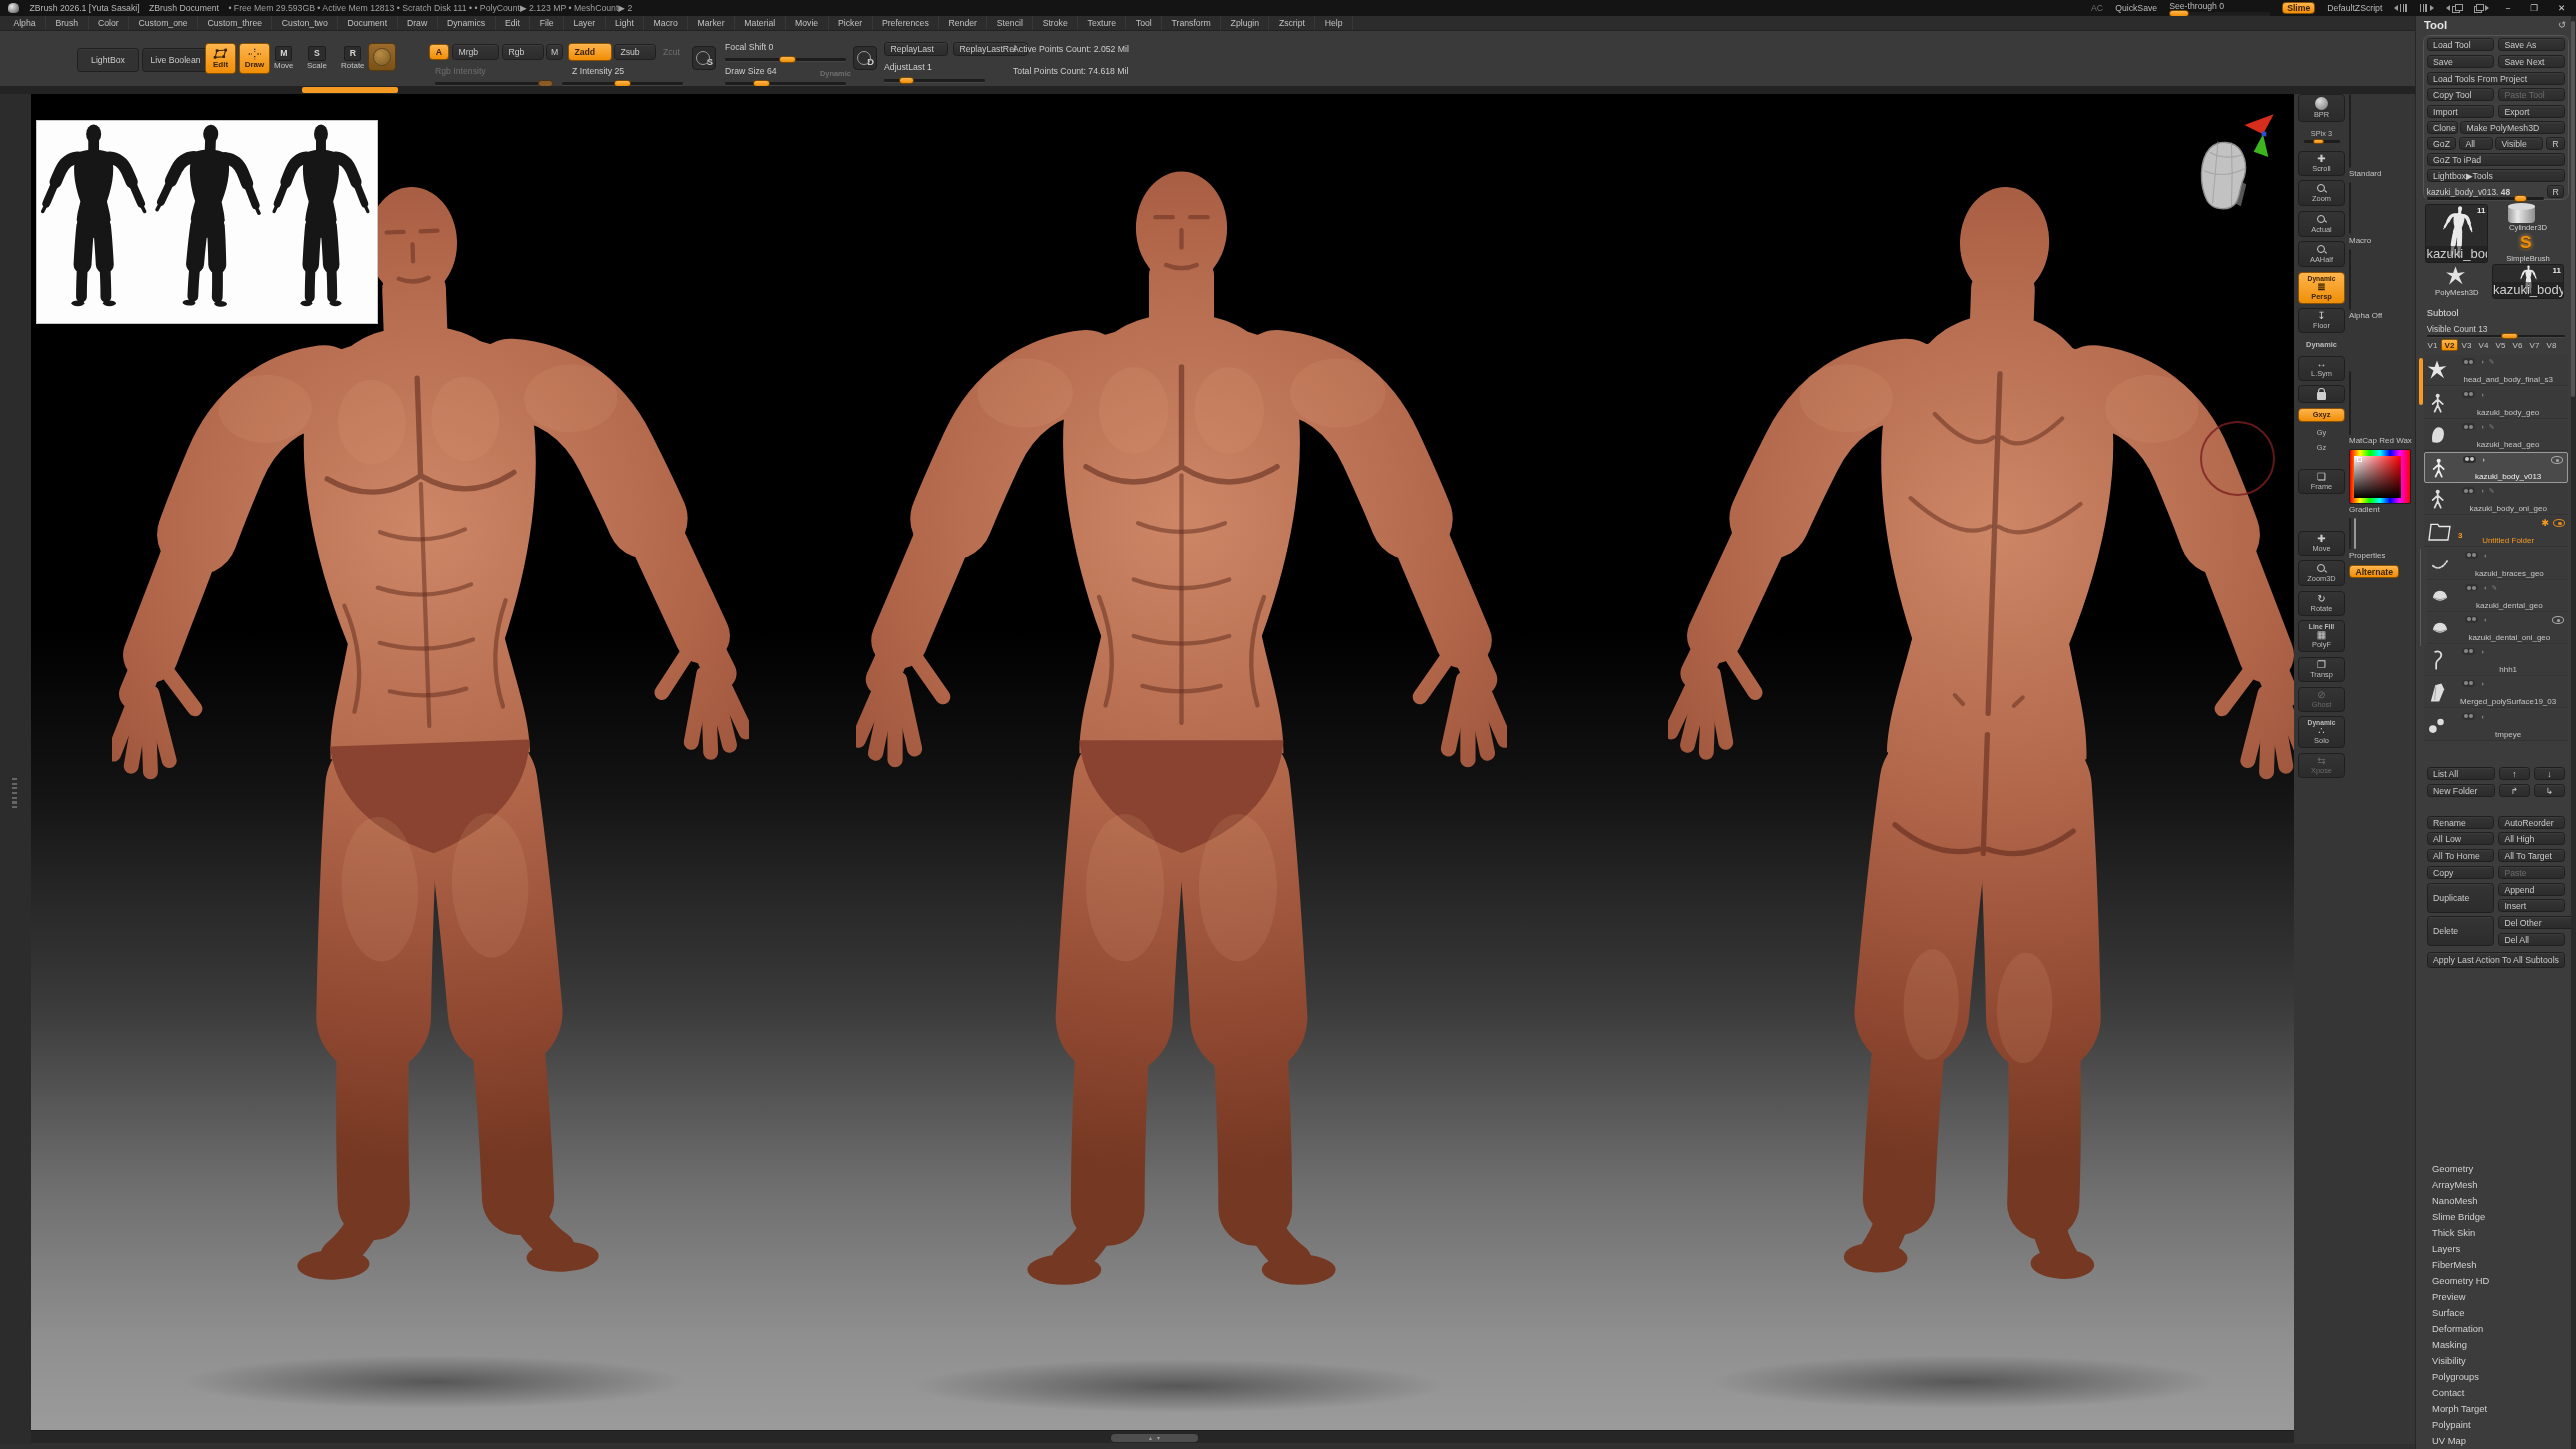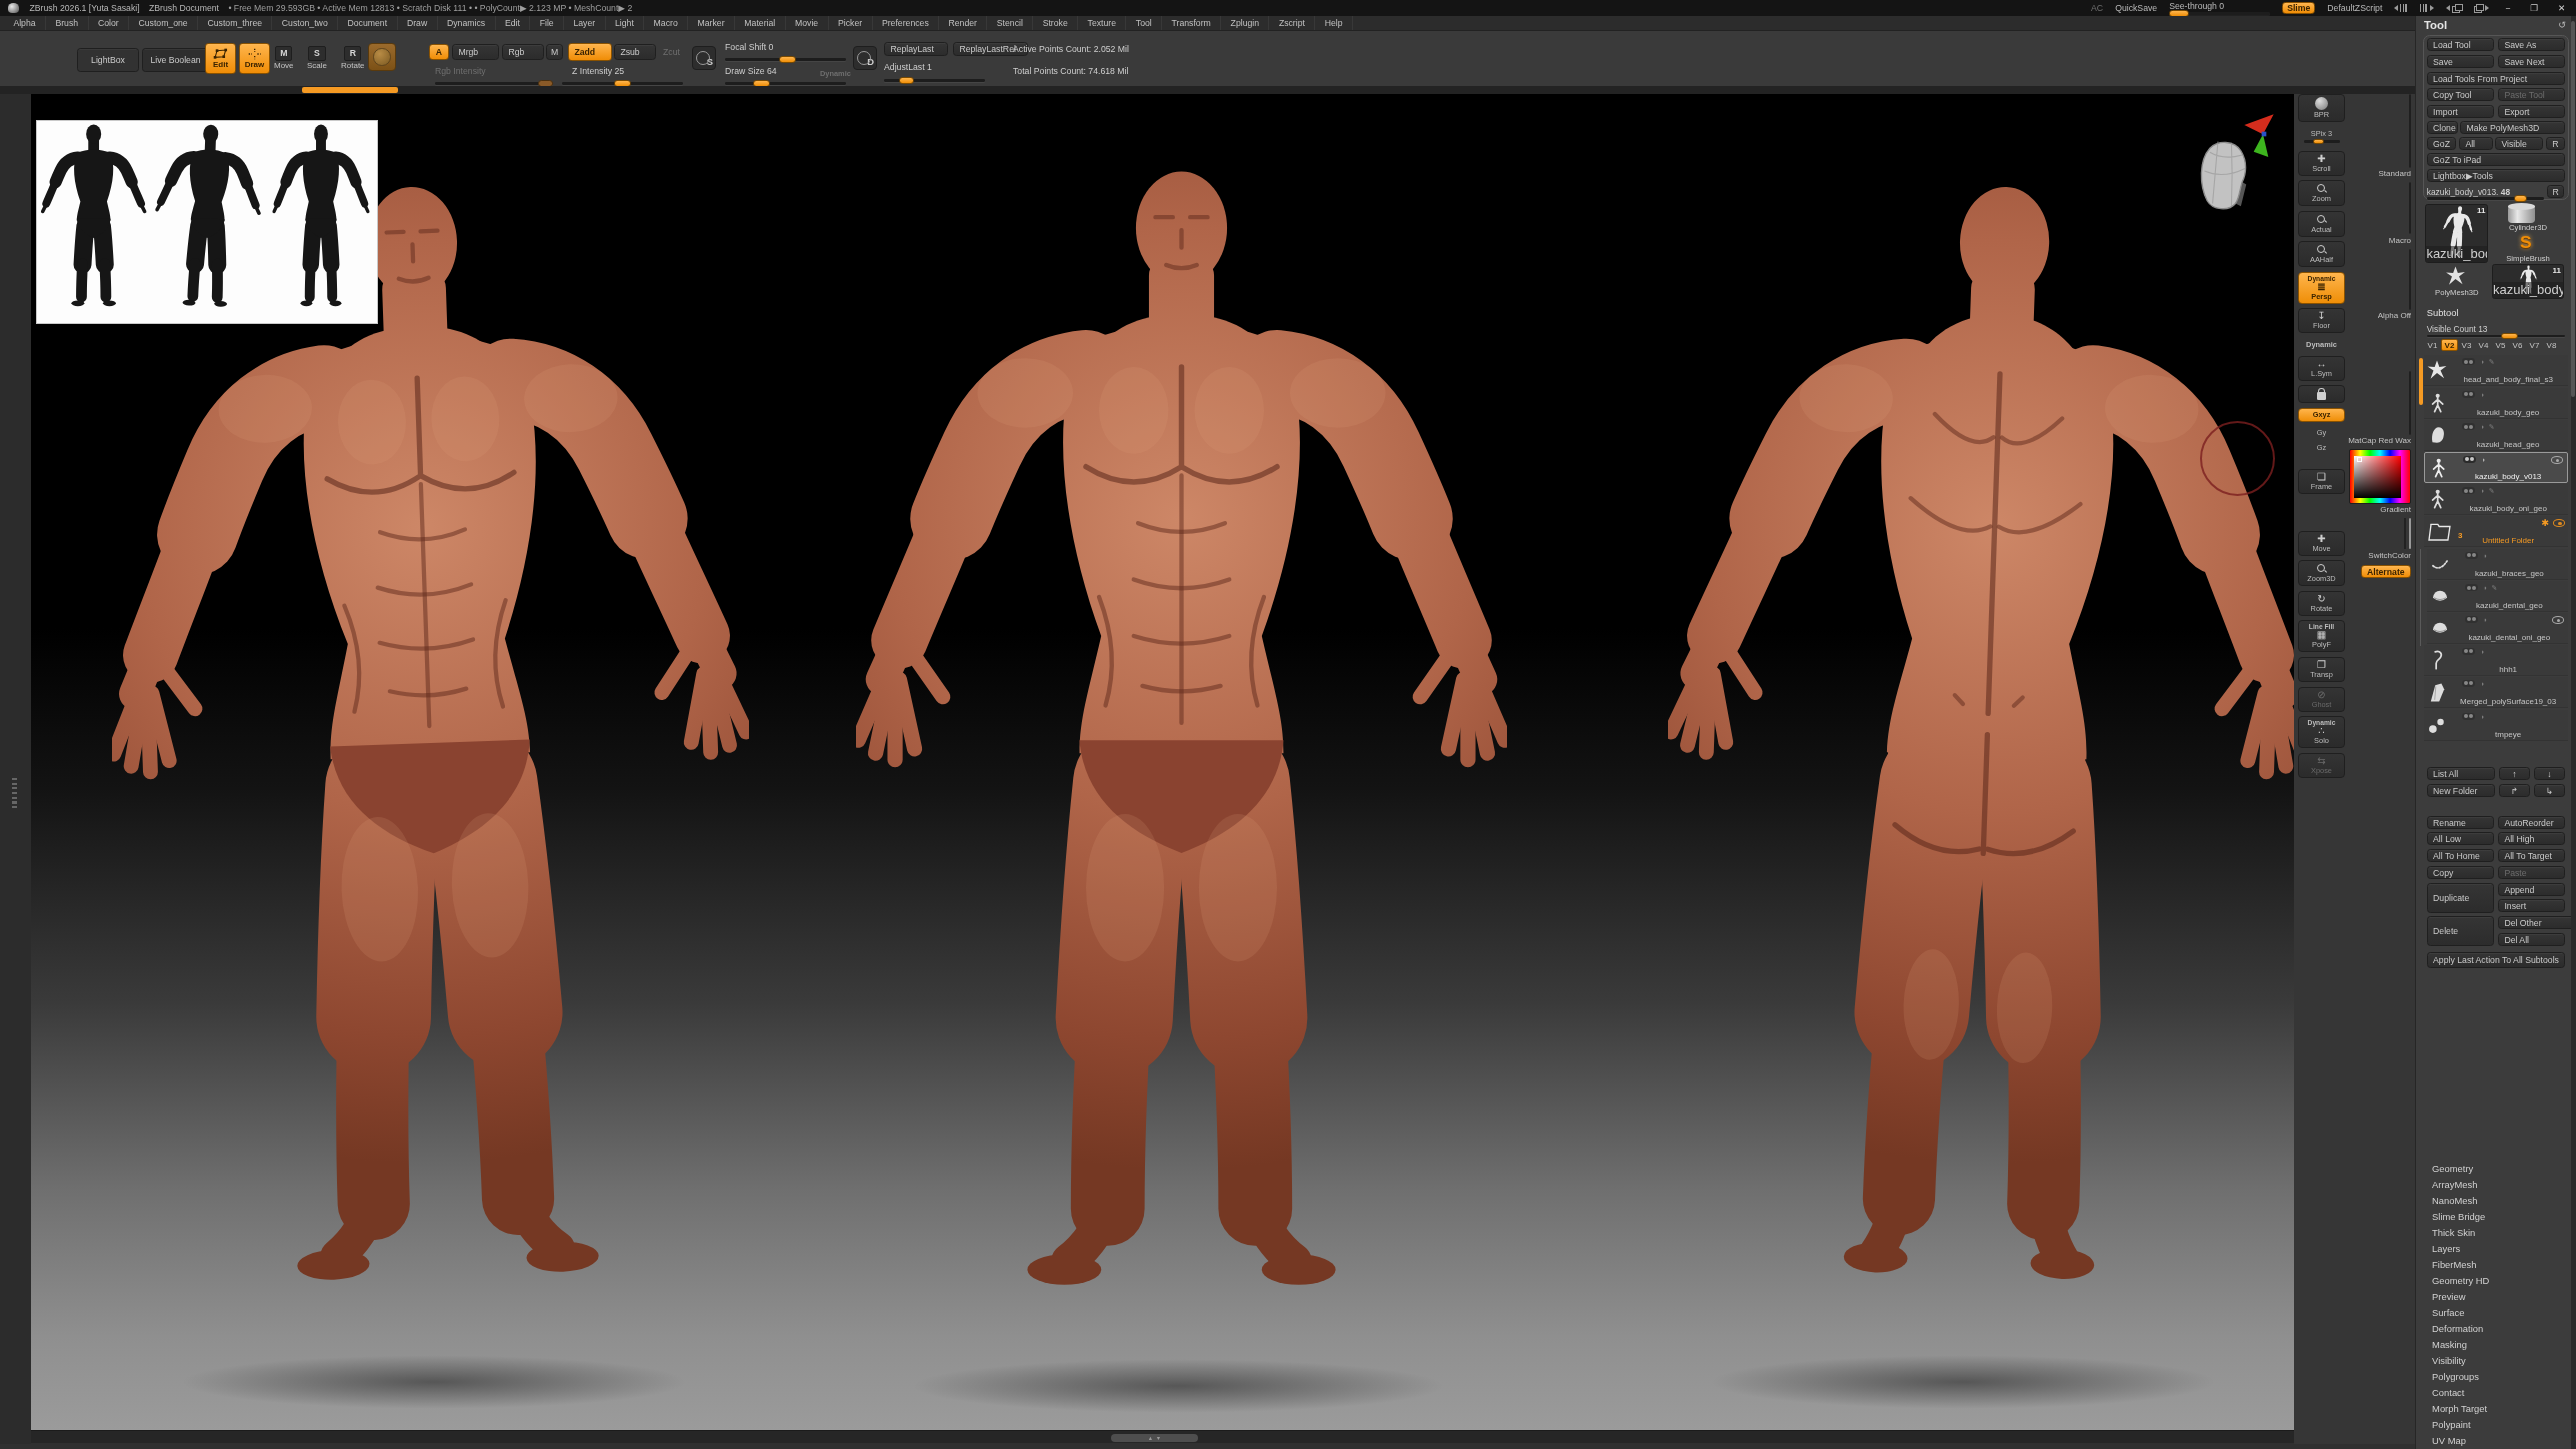--- a/index.html
+++ b/index.html
@@ -86,21 +86,21 @@
   .rs-plain { background:none; border:none; }
   .mag { position:relative; width:10.7px; height:10.7px; }
   .mag:before { content:""; position:absolute; left:0.7px; top:0.7px; width:6px; height:6px; border:1.3px solid #cfcfcf; border-radius:50%; }
   .mag:after { content:""; position:absolute; left:7.4px; top:7.4px; width:3.4px; height:1.3px; background:#cfcfcf; transform:rotate(45deg); }
   .lockic { position:relative; width:9.4px; height:8px; background:#cfcfcf; border-radius:1.3px; margin-top:4px; }
   .lockic:before { content:""; position:absolute; left:1.3px; top:-4px; width:5.4px; height:5.4px; border:1.3px solid #cfcfcf;
                    border-bottom:none; border-radius:3.4px 3.4px 0 0; }
   .spix-track { position:relative; width:36px; height:2.7px; background:#1d1d1d; border-radius:1.3px; margin:2px 0 1.3px; }
   .spix-track .handle { width:10.7px; height:5.4px; top:-1.3px; left:9.4px; }
 
-  .rs-col2 { position:absolute; left:55px; top:0; width:62px; display:flex; flex-direction:column; align-items:flex-end; }
+  .rs-col2 { position:absolute; left:55px; top:0; width:62px; display:flex; flex-direction:column; align-items:flex-start; }
   .qp-thumb { border:0.7px solid #1f1f1f; background:#4a4a4a; border-radius:2px; position:relative; overflow:hidden; }
   .qp-label { font-size:8px; color:#c4c4c4; text-align:center; padding:1.3px 0 4px; white-space:nowrap; overflow:hidden; }
   .std-sphere { width:100%; height:72px; background:radial-gradient(circle at 45% 40%, #f2f2f2, #b9b9b9 55%, #8a8a8a);
                 position:relative; }
   .std-sphere:before { content:""; position:absolute; left:12px; top:14.8px; width:35px; height:31px; border:4.7px solid rgba(120,120,120,.55);
                        border-radius:50%; transform:rotate(-20deg); border-top-color:transparent; }
   .dots-box { width:100%; height:50px; background:#3c3c3c; position:relative; }
   .dots-box i { position:absolute; width:7.4px; height:7.4px; border-radius:50%; background:#f0f0f0; }
   .alpha-box { width:100%; height:59px; background:#444; }
   .matcap { width:100%; height:62px; background:radial-gradient(circle at 42% 35%, #b4776a, #81443a 60%, #5e2c25); }
@@ -614,21 +614,21 @@
       <div class="qp-label">MatCap Red Wax</div>
       <div class="qp-thumb picker">
         <div class="sv"></div>
         <div class="cur"></div>
       </div>
       <div class="qp-label">Gradient</div>
       <div class="swatches">
         <div class="a"></div>
         <div class="b"></div>
       </div>
-      <div class="qp-label">SwitchColor</div>
+      <div class="qp-label">Properties</div>
       <div class="btn orange center alt-btn">Alternate</div>
     </div>
   </div>
 
   <div class="toolpanel">
     <div class="tp-head">
       <span class="t">Tool</span>
       <span class="refresh">↺</span>
     </div>
 

